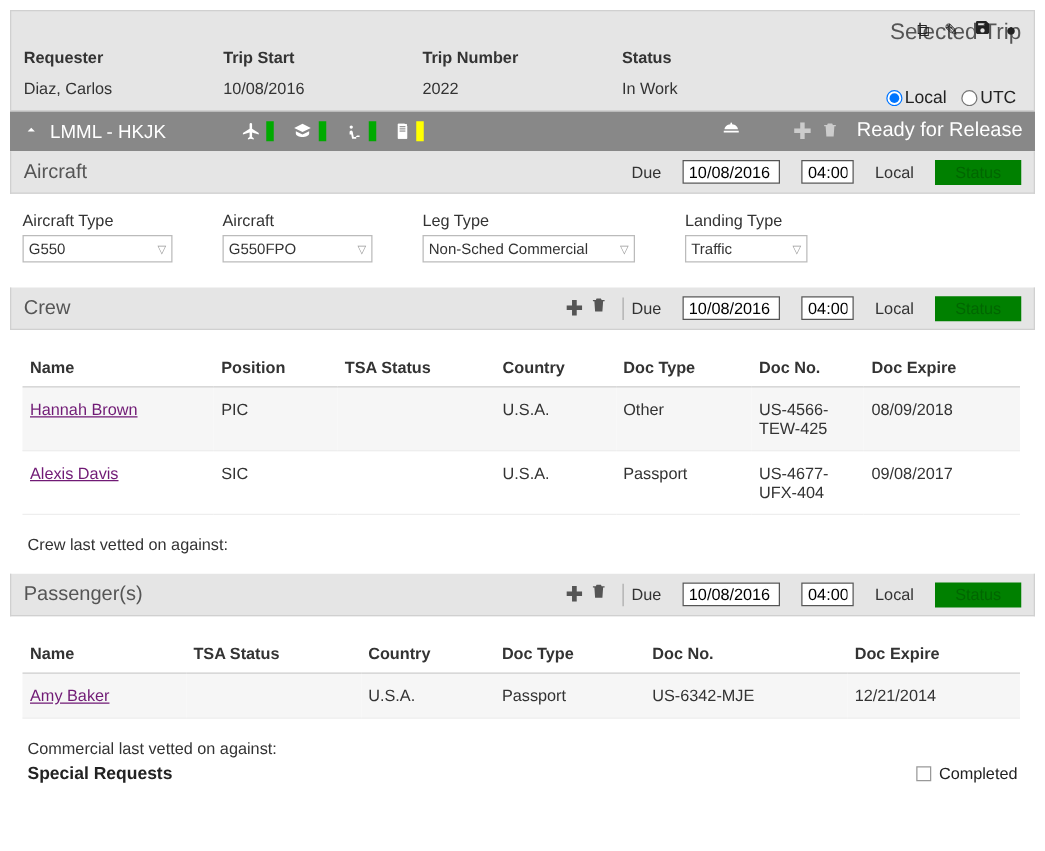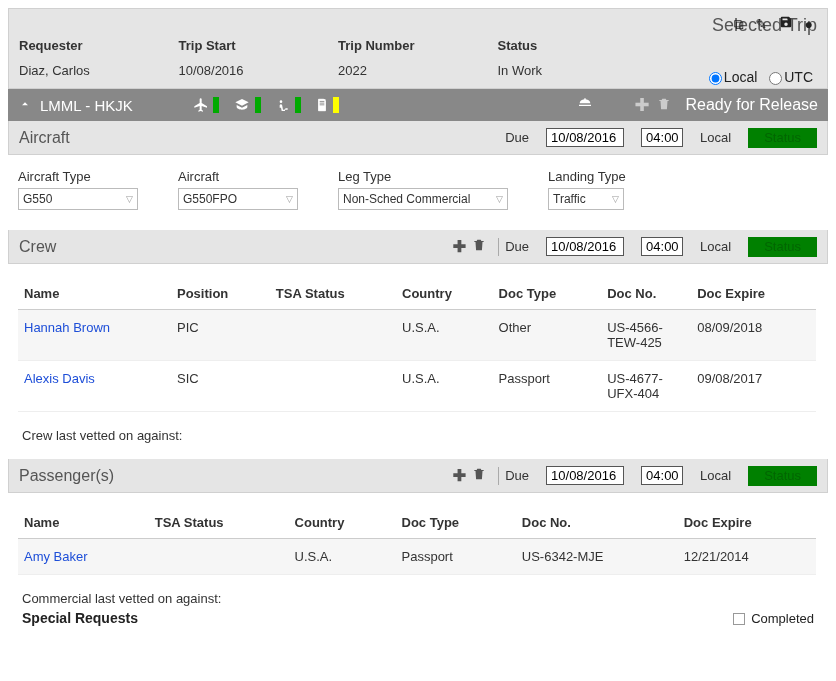--- a/index.html
+++ b/index.html
@@ -41,21 +41,21 @@
   .divider-v { width:1px; height:18px; background:#aaa; margin:0 6px;}
   
   .form-row { display:flex; padding:14px 10px 20px 10px; gap:40px;}
   .form-col .flbl { font-size:13px; color:#333; margin-bottom:4px;}
   .combo { display:flex; align-items:center; border:1px solid #bbb; height:22px; background:#fff; padding:0 4px; font-size:12px; color:#333;}
   .combo .arrow { margin-left:auto; font-size:9px; color:#999;}
   
   .data-table { width:calc(100% - 22px); margin:14px 10px 6px 10px; border-collapse:collapse;}
   .data-table th { text-align:left; font-size:13px; font-weight:bold; color:#333; border-bottom:1px solid #ccc; padding:8px 6px;}
   .data-table td { font-size:13px; color:#333; border-bottom:1px solid #eee; padding:10px 6px; vertical-align:top;}
-  .data-table td.link { color:#1d4ed8;}
+  .data-table td.link { color:#701a75;text-decoration:underline;}
   .row-alt { background:#f6f6f6;}
   
   .footnote { font-size:13px; color:#333; padding:10px 14px 16px 14px;}
   .sr-row { display:flex; align-items:center; padding:2px 14px 6px 14px;}
   .sr-row .sr-title { font-weight:bold; font-size:14px;}
   .sr-row .spacer{flex:1;}
   .chk { width:12px; height:12px; border:1px solid #999; display:inline-block; margin-right:6px; vertical-align:middle;}
 </style>
 </head>
 <body>
@@ -180,21 +180,21 @@
   </div>
   <div class="form-col">
     <div class="flbl">Leg Type</div>
     <div class="combo" style="width:170px;">
         <span>Non-Sched Commercial</span>
         <span class="arrow">▽</span>
       </div>
   </div>
   <div class="form-col">
     <div class="flbl">Landing Type</div>
-    <div class="combo" style="width:76px;">
+    <div class="combo" style="width:98px;">
         <span>Traffic</span>
         <span class="arrow">▽</span>
       </div>
   </div>
 </div>
 
 <div class="section-head">
   <span class="title">Crew</span>
   <div class="spacer"></div>
   <span class="tool-icon" style="font-weight:bold;">✚</span>

